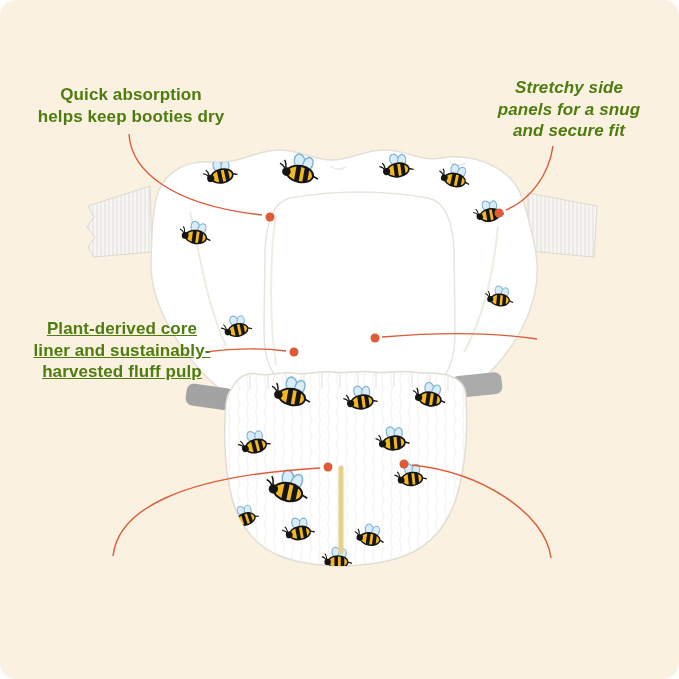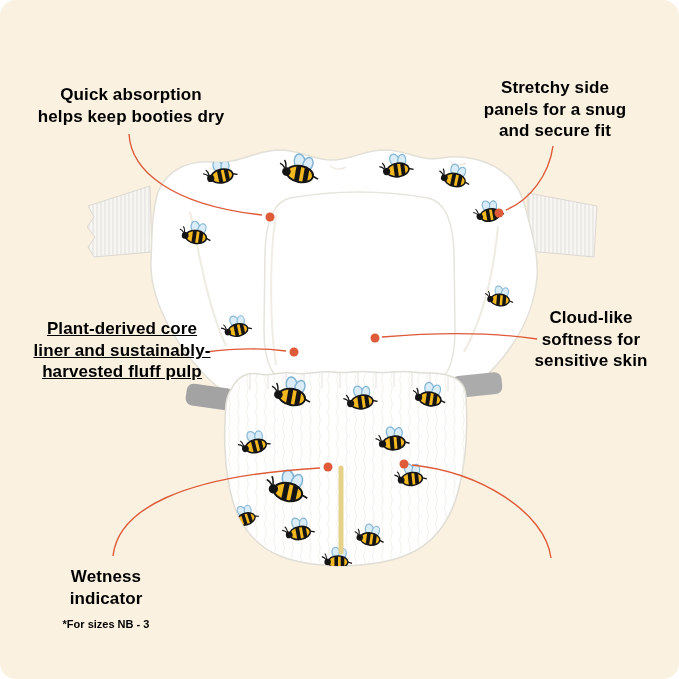--- a/index.html
+++ b/index.html
@@ -9,38 +9,38 @@
     width:679px;height:679px;
     background:#FAF1E0;
     border-radius:16px;
     overflow:hidden;
     margin:0 auto;
   }
   .stage svg{position:absolute;left:0;top:0;}
   .callout{
     position:absolute;
     text-align:center;
-    color:#000000;
+    color:#4d7c0f;
   }
   .callout-text{
     margin:0;
     font-size:17px;
     font-weight:700;
     line-height:1.27;
     white-space:pre-line;
     letter-spacing:.1px;
   }
   .callout-note{
     margin:9px 0 0 0;
     font-size:11px;
     font-weight:600;
     white-space:pre-line;
   }
   #c-quick   {left:18px;  top:84px;  width:226px;}
-  #c-stretchy{left:452px; top:77px;  width:206px;}
+  #c-stretchy{left:466px; top:77px;  width:206px;font-style:italic;}
   #c-plant   {left:8px;   top:318px; width:228px;text-decoration:underline;}
   #c-cloud   {left:503px; top:307px; width:176px;}
   #c-wetness {left:28px;  top:566px; width:156px;}
   #c-usa     {left:468px; top:566px; width:206px;}
 </style>
 </head>
 <body>
 
 <div class="stage">
 
@@ -170,26 +170,16 @@
 panels for a snug
 and secure fit</p>
   </div>
 
   <div class="callout" id="c-plant">
     <p class="callout-text">Plant-derived core
 liner and sustainably-
 harvested fluff pulp</p>
   </div>
 
-  <div class="callout" id="c-cloud">
-    <p class="callout-text">Cloud-like
-softness for
-sensitive skin</p>
-  </div>
 
-  <div class="callout" id="c-wetness">
-    <p class="callout-text">Wetness
-indicator</p>
-    <p class="callout-note">*For sizes NB - 3</p>
-  </div>
 
 
 </div>
 
 </body></html>

